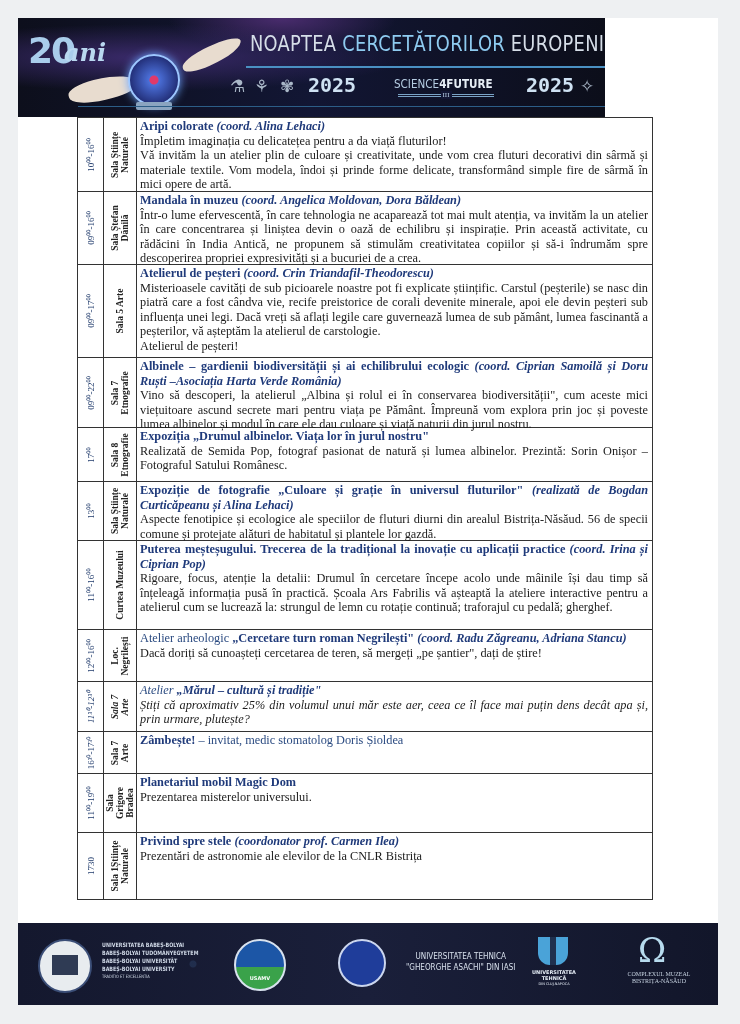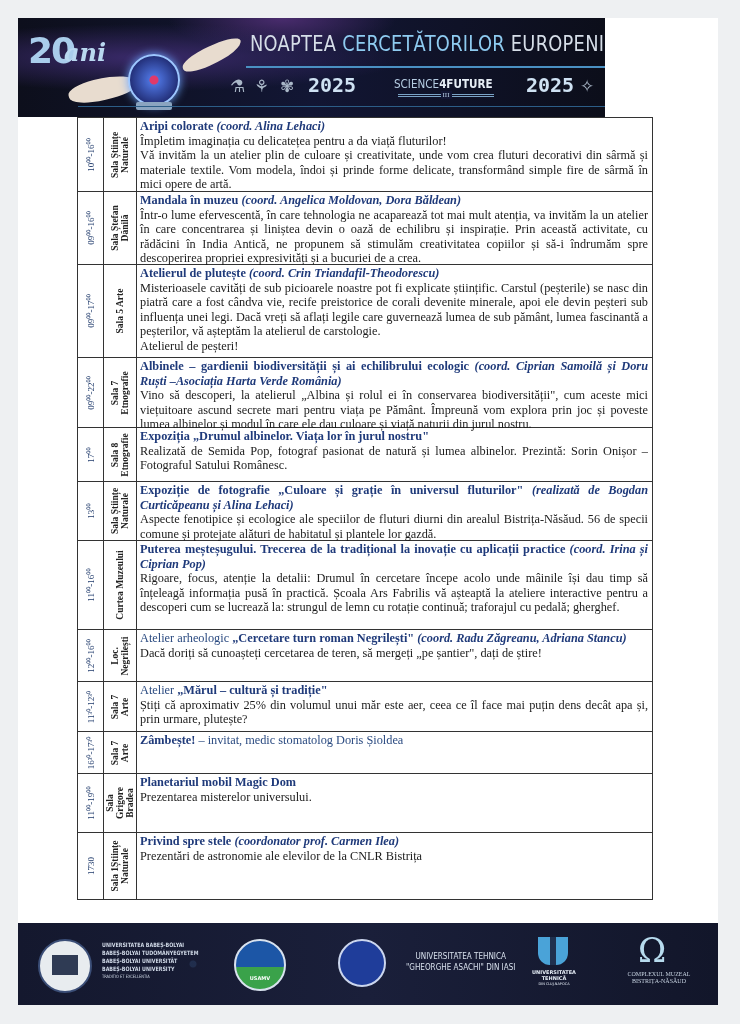--- a/index.html
+++ b/index.html
@@ -163,21 +163,21 @@
       </div>
     </div>
     <div class="row" style="top: 265px; height: 93px;">
       <div class="cell-time">
         <span class="vtext time">09⁰⁰-17⁰⁰</span>
       </div>
       <div class="cell-room">
         <span class="vtext room" style="white-space: normal; width: 83px;">Sala 5 Arte</span>
       </div>
       <div class="cell-content">
-        <div><span class="etitle">Atelierul de plutește</span><span class="ecoord"> (coord. Crin Triandafil-Theodorescu)</span></div>
+        <div><span class="etitle">Atelierul de peșteri</span><span class="ecoord"> (coord. Crin Triandafil-Theodorescu)</span></div>
         <div class="desc" style="white-space: pre-line;">Misterioasele cavități de sub picioarele noastre pot fi explicate științific. Carstul (peșterile) se nasc din piatră care a fost cândva vie, recife preistorice de corali devenite minerale, apoi ele devin peșteri sub influența unei legi. Dacă vreți să aflați legile care guvernează lumea de sub pământ, lumea fascinantă a peșterilor, vă așteptăm la atelierul de carstologie.
 Atelierul de peșteri!</div>
       </div>
     </div>
     <div class="row" style="top: 358px; height: 70px;">
       <div class="cell-time">
         <span class="vtext time">09⁰⁰-22⁰⁰</span>
       </div>
       <div class="cell-room">
         <span class="vtext room" style="white-space: normal; width: 60px;">Sala 7 Etnografie</span>
@@ -213,36 +213,36 @@
     </div>
     <div class="row" style="top: 541px; height: 89px;">
       <div class="cell-time">
         <span class="vtext time">11⁰⁰-16⁰⁰</span>
       </div>
       <div class="cell-room">
         <span class="vtext room" style="white-space: normal; width: 79px;">Curtea Muzeului</span>
       </div>
       <div class="cell-content">
         <div><span class="etitle">Puterea meșteșugului. Trecerea de la tradițional la inovație cu aplicații practice</span><span class="ecoord"> (coord. Irina și Ciprian Pop)</span></div>
-        <div class="desc"><span>Rigoare, focus, atenție la detalii: Drumul în cercetare începe acolo unde mâinile își dau timp să înțeleagă informația pusă în practică. Școala </span><span class="ital">Ars Fabrilis</span><span> vă așteaptă la ateliere interactive pentru a descoperi cum se lucrează la: strungul de lemn cu rotație continuă; traforajul cu pedală; gherghef.</span></div>
+        <div class="desc"><span>Rigoare, focus, atenție la detalii: Drumul în cercetare începe acolo unde mâinile își dau timp să înțeleagă informația pusă în practică. Școala </span><span class="ital">Ars Fabrilis</span><span> vă așteaptă la ateliere interactive pentru a atelierul cum se lucrează la: strungul de lemn cu rotație continuă; traforajul cu pedală; gherghef.</span></div>
       </div>
     </div>
     <div class="row" style="top: 630px; height: 52px;">
       <div class="cell-time">
         <span class="vtext time">12⁰⁰-16⁰⁰</span>
       </div>
       <div class="cell-room">
         <span class="vtext room" style="white-space: normal; width: 42px;">Loc. Negrilești</span>
       </div>
       <div class="cell-content">
         <div><span class="plain-blue">Atelier arheologic </span><span class="etitle">„Cercetare turn roman Negrilești"</span><span class="ecoord"> (coord. Radu Zăgreanu, Adriana Stancu)</span></div>
         <div class="desc" style="white-space: pre-line;">Dacă doriți să cunoașteți cercetarea de teren, să mergeți „pe șantier", dați de știre!</div>
       </div>
     </div>
-    <div class="row" style="top: 682px; height: 50px;">
+    <div class="row" style="top: 682px; height: 50px; font-style: italic;">
       <div class="cell-time">
         <span class="vtext time">11³⁰-12³⁰</span>
       </div>
       <div class="cell-room">
         <span class="vtext room" style="white-space: normal; width: 40px;">Sala 7 Arte</span>
       </div>
       <div class="cell-content">
         <div><span class="plain-blue">Atelier </span><span class="etitle">„Mărul – cultură și tradiție"</span></div>
         <div class="desc" style="white-space: pre-line;">Știți că aproximativ 25% din volumul unui măr este aer, ceea ce îl face mai puțin dens decât apa și, prin urmare, plutește?</div>
       </div>

